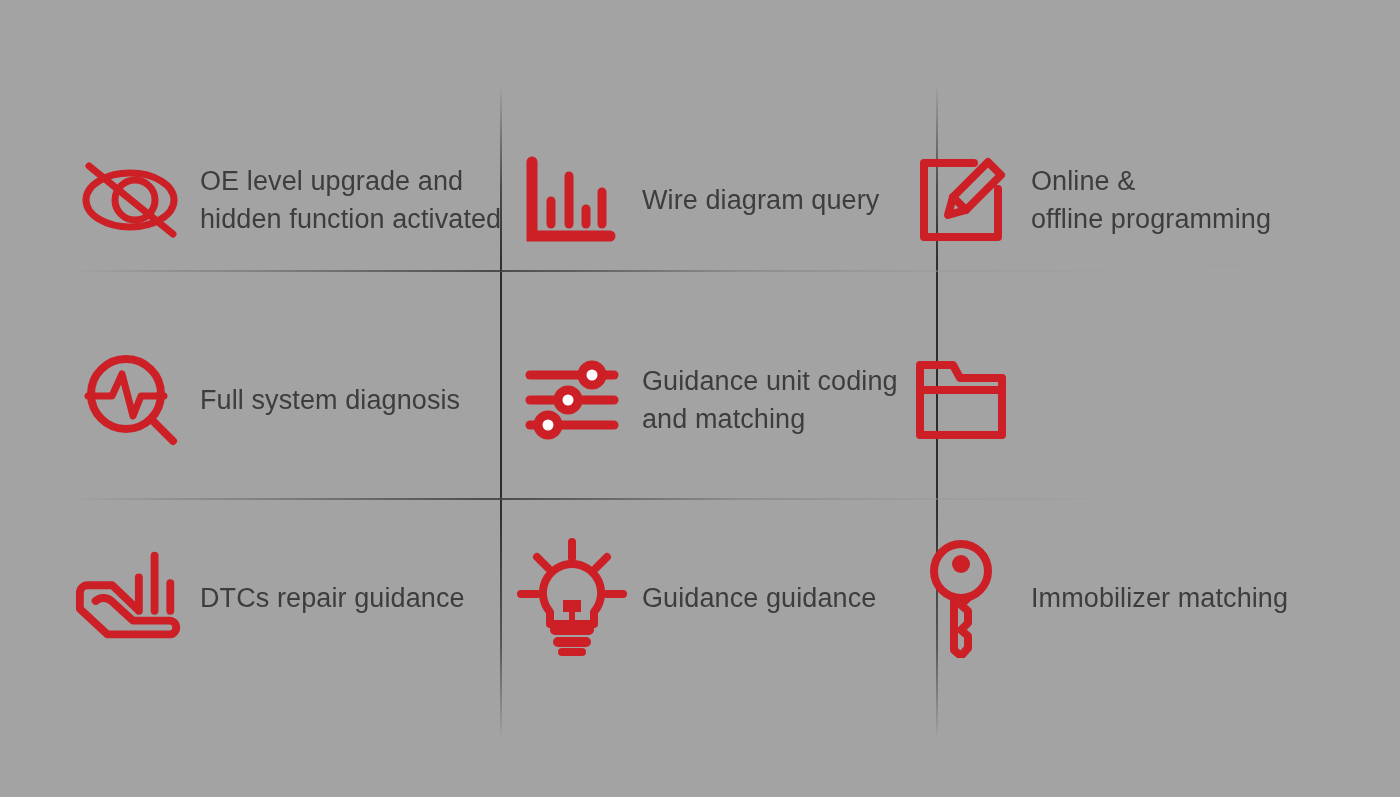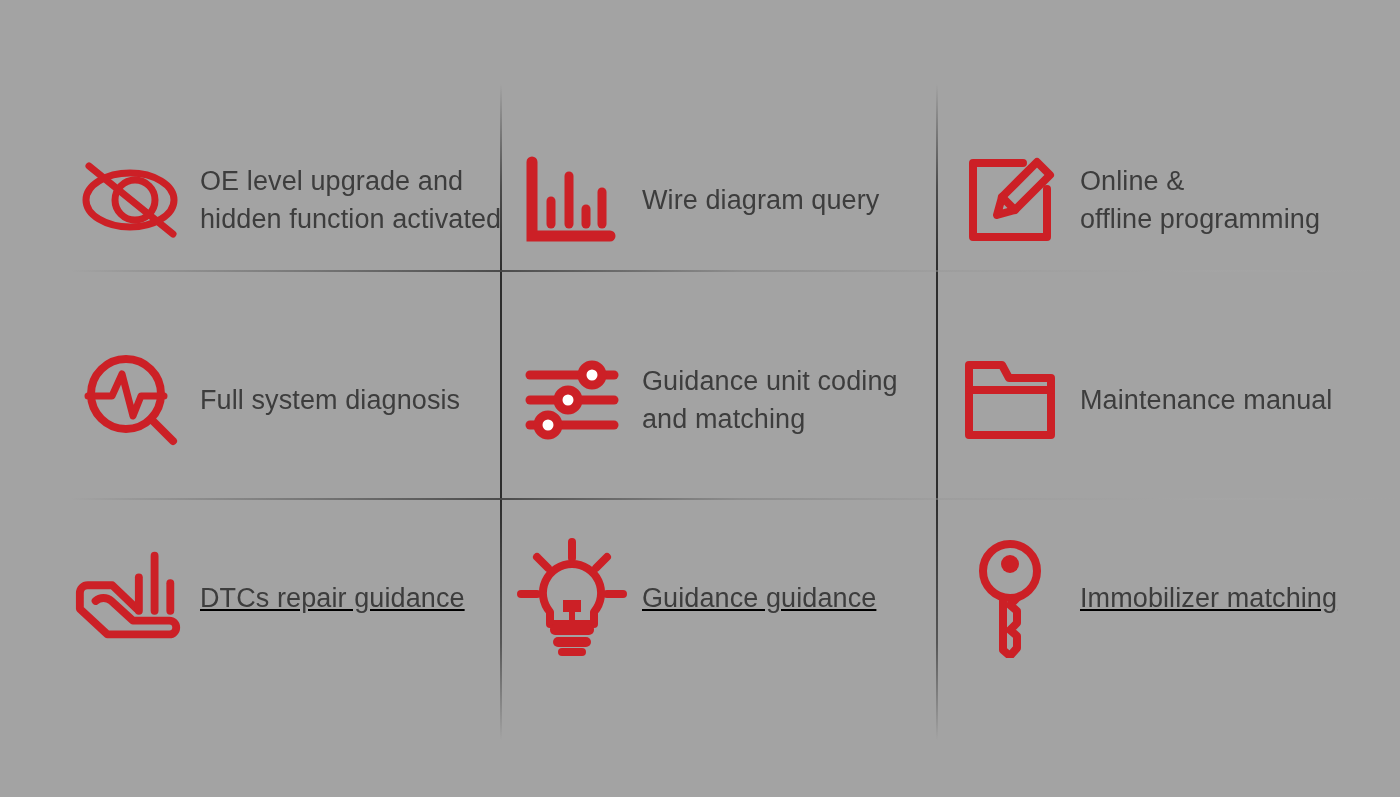--- a/index.html
+++ b/index.html
@@ -95,26 +95,26 @@
     line-height: 1.42;
     letter-spacing: 0.1px;
     font-weight: 400;
     padding-left: 12px;
   }
   .cell .label .ln { display: block; white-space: nowrap; }
 
   
   .col0 { left: 72px;  width: 428px; }
   .col1 { left: 514px; width: 422px; }
-  .col2 { left: 952px; width: 440px; }
+  .col2 { left: 903px; width: 440px; }
 
   
   .row0 { top: 130px; height: 140px; }
   .row1 { top: 330px; height: 140px; }
-  .row2 { top: 518px; height: 160px; text-decoration: underline; }
+  .row2 { top: 518px; height: 160px; }
 
   .cell.row2 .icon-wrap { height: 130px; }
 </style>
 </head>
 <body>
 
 <div id="feature-grid">
 
   <div class="v-divider d1 top"></div>
   <div class="v-divider d1 mid"></div>
@@ -217,23 +217,20 @@
 
   <div class="cell row1 col2">
     <div class="icon-wrap">
       <svg width="96" height="84" viewBox="0 0 96 84">
         <g fill="none" stroke="#CC2026" stroke-width="8" stroke-linecap="round" stroke-linejoin="round">
           <path d="M7 77 L7 7 L40 7 L47 20 L89 20 L89 77 Z"></path>
           <line x1="7" y1="32" x2="89" y2="32"></line>
         </g>
       </svg>
     </div>
-    <div class="label">
-      <span class="ln">Maintenance manual</span>
-    </div>
   </div>
 
   <div class="cell row2 col0">
     <div class="icon-wrap">
       <svg width="118" height="110" viewBox="0 0 118 110">
         <g fill="none" stroke="#CC2026" stroke-width="8" stroke-linecap="round" stroke-linejoin="round">
           <path d="M8 50 L8 66 L36 92 L99 92 A7 7 0 0 0 99 78 L62 78 L40 58 A12 12 0 0 0 24 58 M8 50 A8 8 0 0 1 16 42 L41 42 L66 66"></path>
         </g>
         <g stroke="#CC2026" stroke-width="8" stroke-linecap="round" fill="none">
           <line x1="68" y1="34" x2="68" y2="68"></line>

